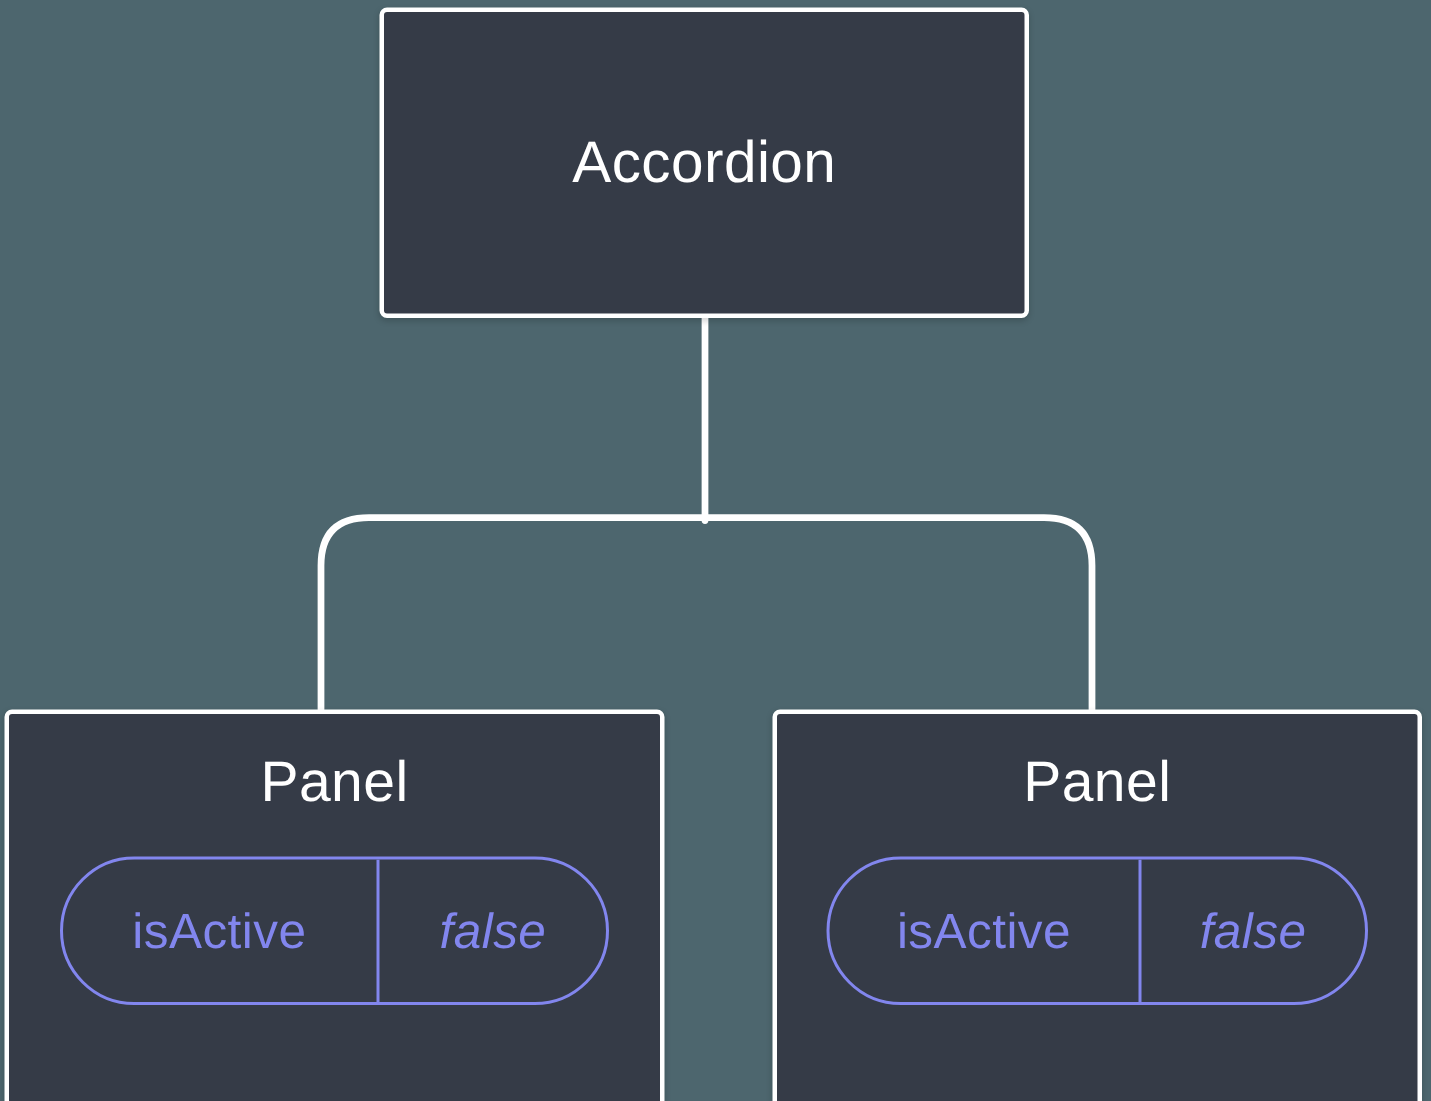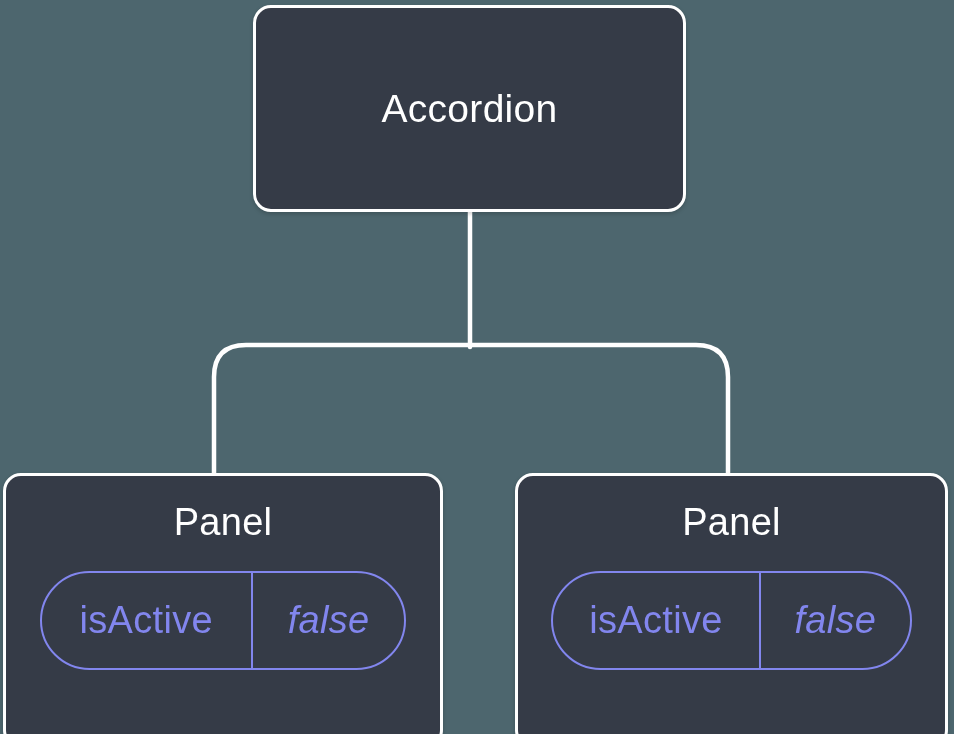--- a/index.html
+++ b/index.html
@@ -29,21 +29,21 @@
   .connector-svg path {
     stroke: var(--connector);
     stroke-width: 4.5;
     fill: none;
     stroke-linecap: round;
   }
   .node {
     position: absolute;
     background: var(--node-fill);
     border: 3px solid var(--connector);
-    border-radius: 18px;
+    border-radius: 5px;
     z-index: 1;
     box-shadow: 0 2px 4px rgba(0,0,0,0.18);
     color: #ffffff;
   }
   .node-root {
     left: 253px; top: 5px;
     width: 433px; height: 207px;
     display: flex;
     align-items: center;
     justify-content: center;
@@ -71,21 +71,21 @@
   }
   .prop-pill {
     margin-top: 26px;
     width: 84.5%;
     height: 99px;
     border: 2px solid var(--accent);
     border-radius: 50px;
     display: flex;
     align-items: stretch;
     color: var(--accent);
-    font-size: 38px;
+    font-size: 33px;
     overflow: hidden;
   }
   .prop-cell {
     display: flex;
     align-items: center;
     justify-content: center;
     letter-spacing: 0.3px;
   }
   .prop-cell-name  { flex: 58 0 0; }
   .prop-cell-value { flex: 42 0 0; font-style: italic; }

